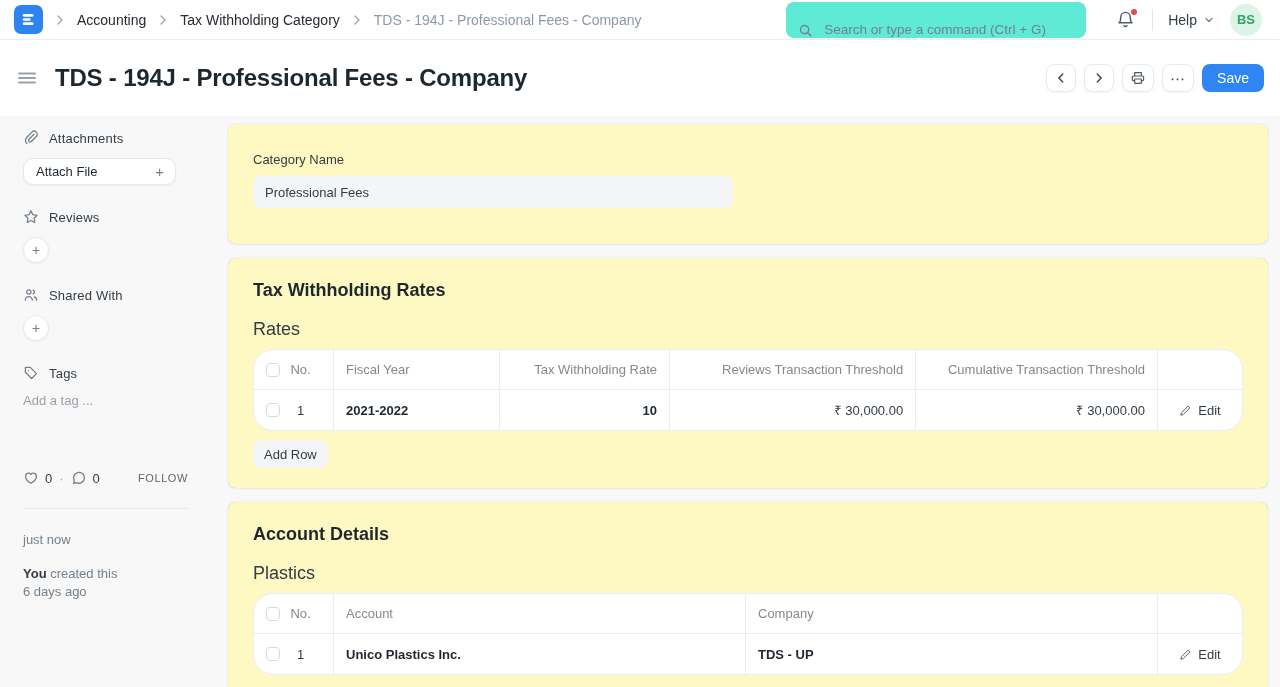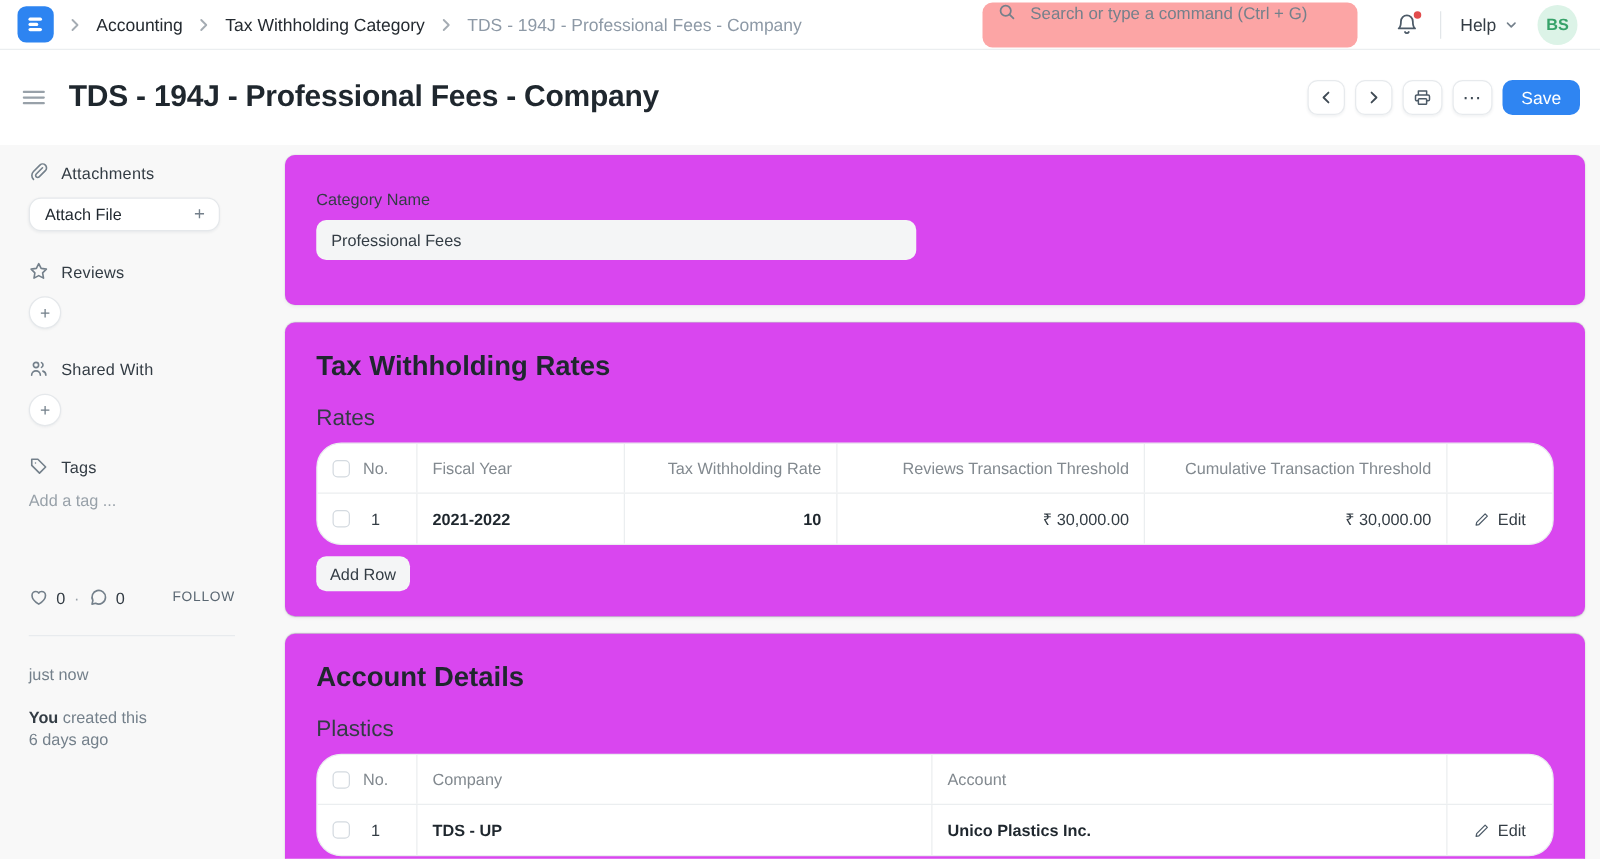--- a/index.html
+++ b/index.html
@@ -19,22 +19,22 @@
   }
   .nav-left { display: flex; align-items: center; gap: 9px; min-width: 0; }
   .logo {
     width: 29px; height: 29px; border-radius: 7px; background: #2d84f1;
     display: flex; align-items: center; justify-content: center; cursor: pointer; flex: none;
   }
   .crumb-sep { display: flex; align-items: center; color: #a5acb3; }
   .crumb { font-size: 14px; color: #242a30; text-decoration: none; cursor: pointer; white-space: nowrap; }
   .crumb.current { color: #8d99a6; cursor: default; }
   .nav-search {
-    margin-left: auto; width: 300px; height: 36px; background: #fca5a5;
-    border-radius: 8px; display: flex; align-items: flex-start; gap: 9px; padding: 0 12px;
+    margin-left: auto; width: 300px; height: 36px; background: #5eead4;
+    border-radius: 8px; display: flex; align-items: flex-end; gap: 9px; padding: 0 12px;
     cursor: text; flex: none;
   }
   .nav-search input {
     border: none; background: transparent; outline: none; width: 100%;
     font-size: 13.5px; color: #505a62; font-family: inherit;
   }
   .nav-search input::placeholder { color: #74808b; }
   .nav-right { display: flex; align-items: center; gap: 15px; margin-left: 28px; flex: none; }
   .bell-btn { position: relative; background: none; border: none; padding: 2px; cursor: pointer; display: flex; }
   .bell-dot {
@@ -93,31 +93,31 @@
   .counts-row { display: flex; align-items: center; gap: 7px; margin-top: 62px; padding-right: 40px; font-size: 13px; color: #333c44; }
   .count-item { display: flex; align-items: center; gap: 6px; cursor: pointer; }
   .count-sep { color: #98a1a9; }
   .follow { margin-left: auto; font-size: 11px; font-weight: 400; letter-spacing: .6px; color: #5a6772; cursor: pointer; background: none; border: none; padding: 0; }
   .sb-divider { height: 1px; background: #e8ebee; margin: 22px 40px 22px 0; }
   .activity-block { font-size: 13px; line-height: 18px; color: #74808b; margin-bottom: 16px; }
   .activity-block .who { font-weight: 700; color: #333c44; }
 
   
   .card {
-    background: #d946ef; border-radius: 8px;
+    background: #fef9c3; border-radius: 8px;
     box-shadow: 0 0 1px rgba(25,39,52,.25), 0 1px 3px rgba(25,39,52,.05);
   }
   .card-category { padding: 28px 25px 36px; }
   .card-grid { padding: 22px 25px 20px; }
   .form-label { display: block; font-size: 13px; color: #333c44; margin-bottom: 9px; }
   .text-input {
     width: 480px; height: 32px; background: #f4f5f6; border: none; outline: none;
     border-radius: 8px; padding: 0 12px; font-size: 13px; color: #333c44; font-family: inherit;
   }
-  .section-title { font-size: 22px; font-weight: 700; color: #1f272e; margin: 0 0 18px; }
+  .section-title { font-size: 18px; font-weight: 700; color: #1f272e; margin: 0 0 18px; }
   .grid-label { font-size: 18px; color: #333c44; margin-bottom: 9px; }
 
   .grid { border: 1px solid #ebeef0; border-radius: 20px; overflow: hidden; background: #fff; }
   .grid-row { display: flex; height: 40px; border-bottom: 1px solid #ebeef0; }
   .grid-row:last-child { border-bottom: none; }
   .cell { display: flex; align-items: center; padding: 0 12px; border-right: 1px solid #ebeef0; }
   .cell:last-child { border-right: none; }
   .cell.right { justify-content: flex-end; }
   .cell.center { justify-content: center; }
   .grid-header .cell { color: #82898f; }
@@ -401,31 +401,31 @@
 
     <section class="card card-grid">
       <h2 class="section-title">Account Details</h2>
       <div class="grid-label">Plastics</div>
       <div class="grid">
         <div class="grid-row grid-header">
           <div class="cell col-sel">
             <input type="checkbox" class="checkbox" style="">
             <span class="idx">No.</span>
           </div>
+          <div class="cell col-account">Account</div>
           <div class="cell col-company">Company</div>
-          <div class="cell col-account">Account</div>
           <div class="cell col-edit"></div>
         </div>
         <div class="grid-row">
           <div class="cell col-sel">
             <input type="checkbox" class="checkbox" style="">
             <span class="idx">1</span>
           </div>
+          <div class="cell col-company val-bold">Unico Plastics Inc.</div>
           <div class="cell col-account val-bold">TDS - UP</div>
-          <div class="cell col-company val-bold">Unico Plastics Inc.</div>
           <div class="cell col-edit center">
             <button class="btn-edit">
               <span class="icon">
                 <svg width="13" height="13" viewBox="0 0 16 16" fill="none" stroke="#4c5a67" stroke-width="1.2" stroke-linejoin="round">
                     <path d="M11.2 2.6l2.2 2.2-8.3 8.3-2.8.6.6-2.8z"></path>
                   </svg>
               </span>
               <span>Edit</span>
             </button>
           </div>

